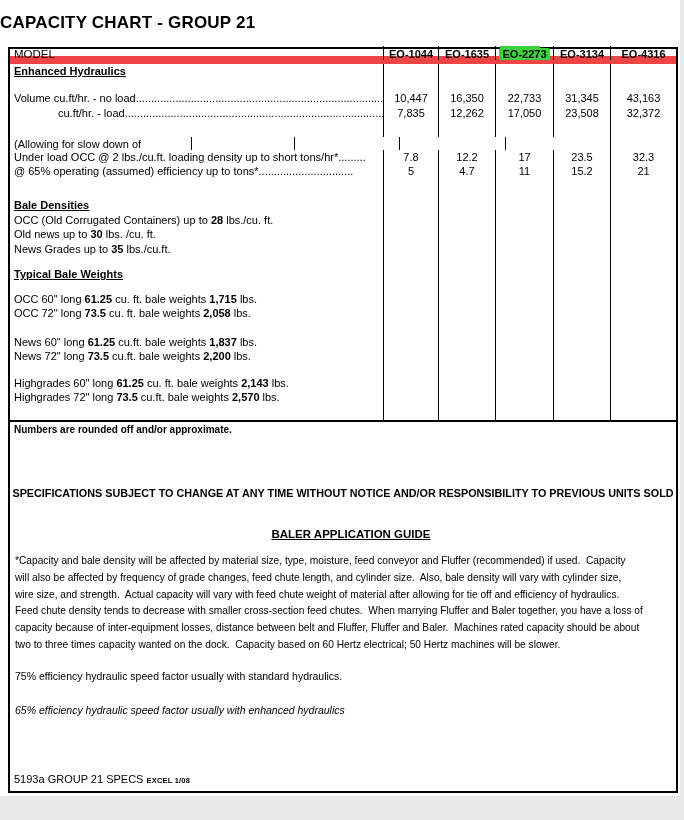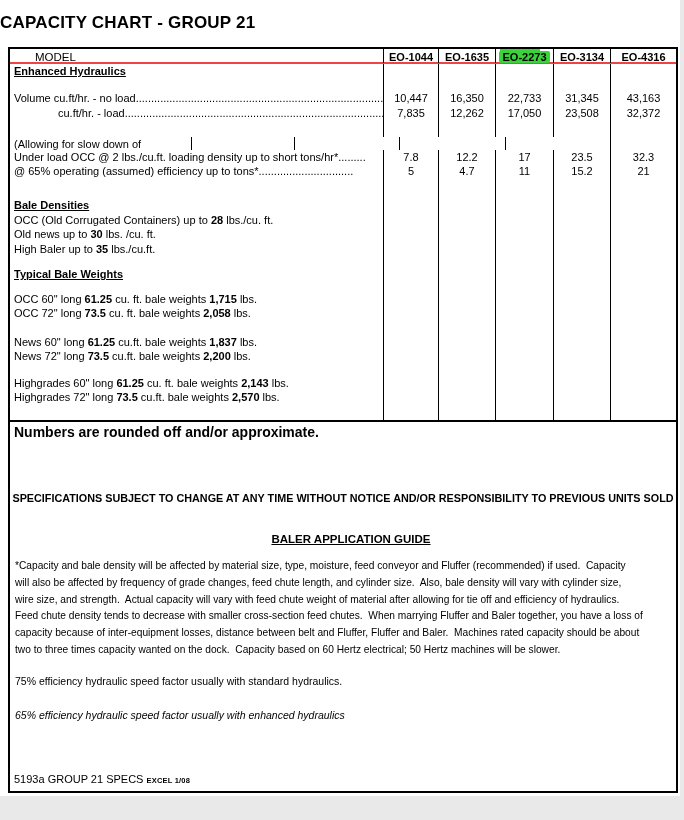--- a/index.html
+++ b/index.html
@@ -6,38 +6,38 @@
   html,body { width:684px; height:820px; background:#e9e9e9; font-family:"Liberation Sans", sans-serif; color:#000; }
   .page { position:absolute; top:0; left:0; width:680px; height:796px; background:#fff; padding-top:13px; }
   .title { font-size:17px; font-weight:bold; letter-spacing:0.2px; }
   .sheet { position:absolute; left:8px; top:47px; width:670px; height:746px; border:2px solid #000; background:#fff; }
 
   
   .t-row { display:flex; width:100%; }
   .c-label { flex:1 1 auto; min-width:0; padding:1px 3px 0 4px; font-size:11px; white-space:pre; overflow:hidden; }
   .c-val { width:55px; flex:0 0 auto; border-left:1px solid #000; text-align:center; font-size:11px; padding-top:1px; white-space:nowrap; overflow:hidden; }
   .c-val.w2{width:57px}.c-val.w3{width:58px}.c-val.w4{width:57px}.c-val.w5{width:66px}
-  .header-row { height:18px; border-bottom:2px solid #ef4444; align-items:flex-start;padding-left:21px; }
+  .header-row { height:18px; border-bottom:8px solid #ef4444; align-items:center; }
   .header-row .c-label { font-size:11.5px; padding-top:2px; }
   .header-row .c-val { font-weight:bold; padding-top:2px; position:relative; }
   .hl-wrap { position:relative; display:inline-block; padding:0 3px; background:var(--hl); border-radius:2px; }
   .hl-wrap::before { content:""; position:absolute; left:1px; top:-6px; width:78%; height:7px; background:var(--hl); border-radius:4px 4px 0 0; }
   .tbody { height:358px; border-bottom:2px solid #000; display:flex; flex-direction:column; }
   .t-row { height:15px; }
   .t-row.section .c-label { font-weight:bold; text-decoration:underline; font-size:11px; }
   .t-row.section { height:16px; }
   .t-row.h16 { height:16px; }
   .t-row.h14 { height:14px;gap:48px; }.t-row.sp10{height:10px}.t-row.sp12{height:12px}
   .t-row.sp14{height:14px}.t-row.sp16{height:16px}.t-row.sp20{height:20px}
   .t-row.indent .c-label { padding-left:48px; }
   .t-row.grow { flex:1 1 auto; }
 
   
   .notes { height:368px; display:flex; flex-direction:column; }
-  .note-rounded { font-weight:bold; font-size:14px; padding:2px 0 0 4px; }
+  .note-rounded { font-weight:bold; font-size:10px; padding:2px 0 0 4px; }
   .spec-line { text-align:center; font-weight:bold; font-size:10.8px; margin-top:52px; }
   .guide-title { text-align:center; font-weight:bold; font-size:11.5px; text-decoration:underline; margin-top:29px;margin-left:16px; }
   .paragraph { font-size:10.2px; line-height:16.8px; margin:13px 0 0 5px; white-space:pre; overflow:hidden; }
   .eff { font-size:10.5px; margin:16px 0 0 5px; }
   .eff + .eff { margin-top:22px;font-style:italic; }
   .footer { margin-top:auto; padding:0 0 5px 4px; font-size:11px; }
   .footer .small { font-size:7.5px; font-weight:bold; letter-spacing:0.2px; }
 </style>
 </head>
 <body>
@@ -147,21 +147,21 @@
         </div>
         <div class="t-row h16">
           <div class="c-label"><span>Old news up to </span><b>30</b><span> lbs. /cu. ft.</span></div>
           <div class="c-val "></div>
           <div class="c-val w2"></div>
           <div class="c-val w3"></div>
           <div class="c-val w4"></div>
           <div class="c-val w5"></div>
         </div>
         <div class="t-row h16">
-          <div class="c-label"><span>High Baler up to </span><b>35</b><span> lbs./cu.ft.</span></div>
+          <div class="c-label"><span>News Grades up to </span><b>35</b><span> lbs./cu.ft.</span></div>
           <div class="c-val "></div>
           <div class="c-val w2"></div>
           <div class="c-val w3"></div>
           <div class="c-val w4"></div>
           <div class="c-val w5"></div>
         </div>
         <div class="t-row sp10">
           <div class="c-label"></div>
           <div class="c-val "></div>
           <div class="c-val w2"></div>

